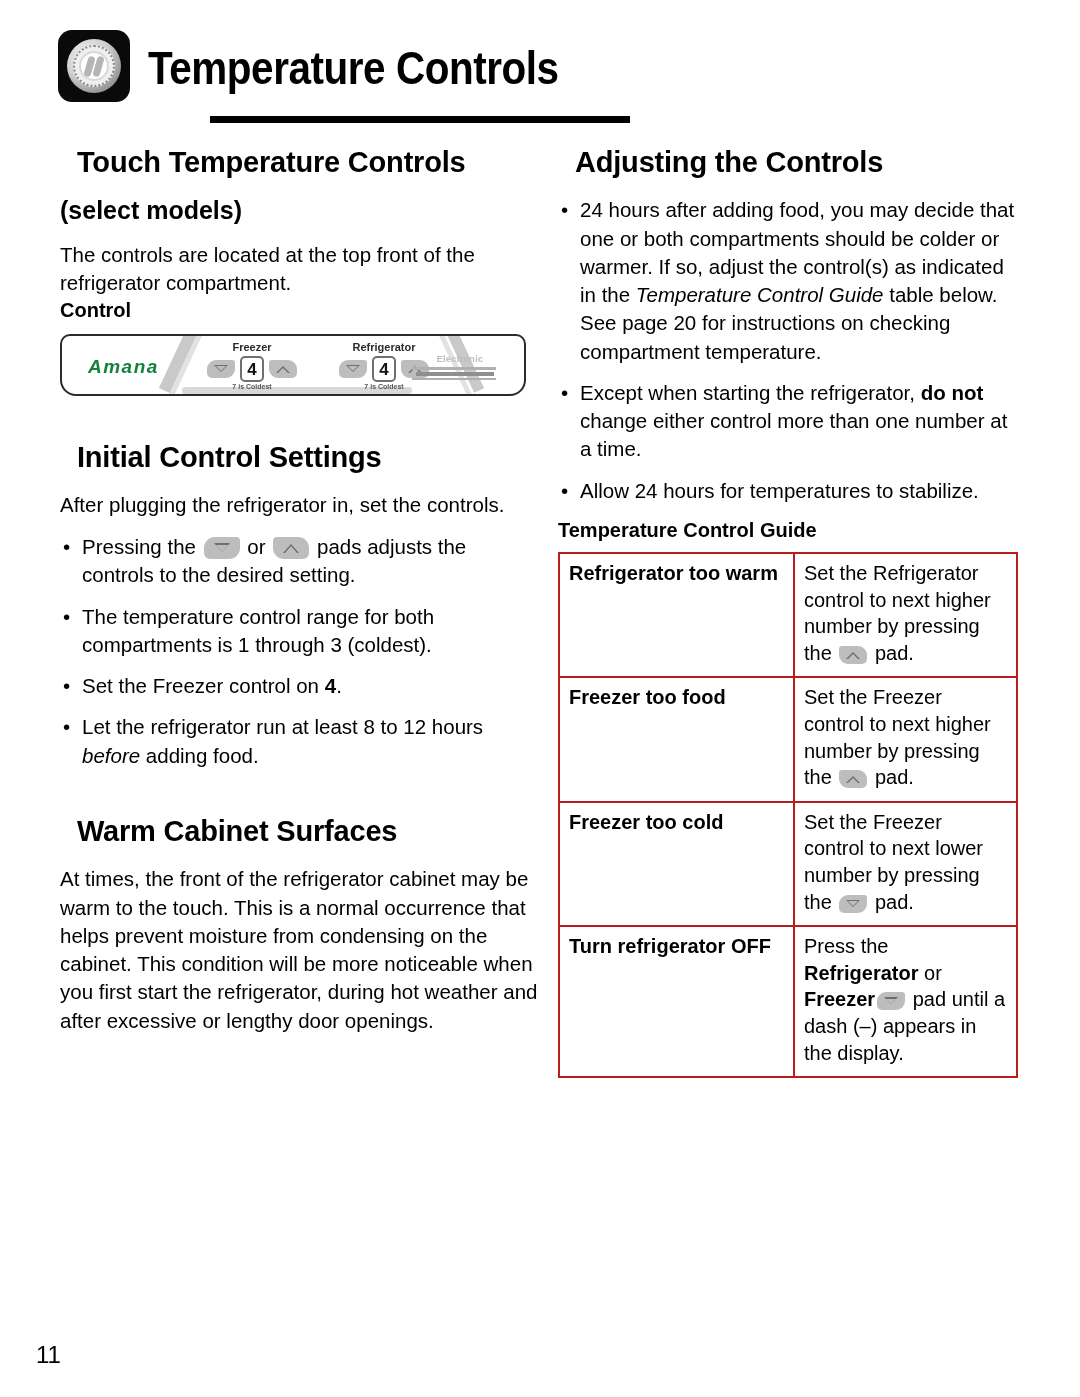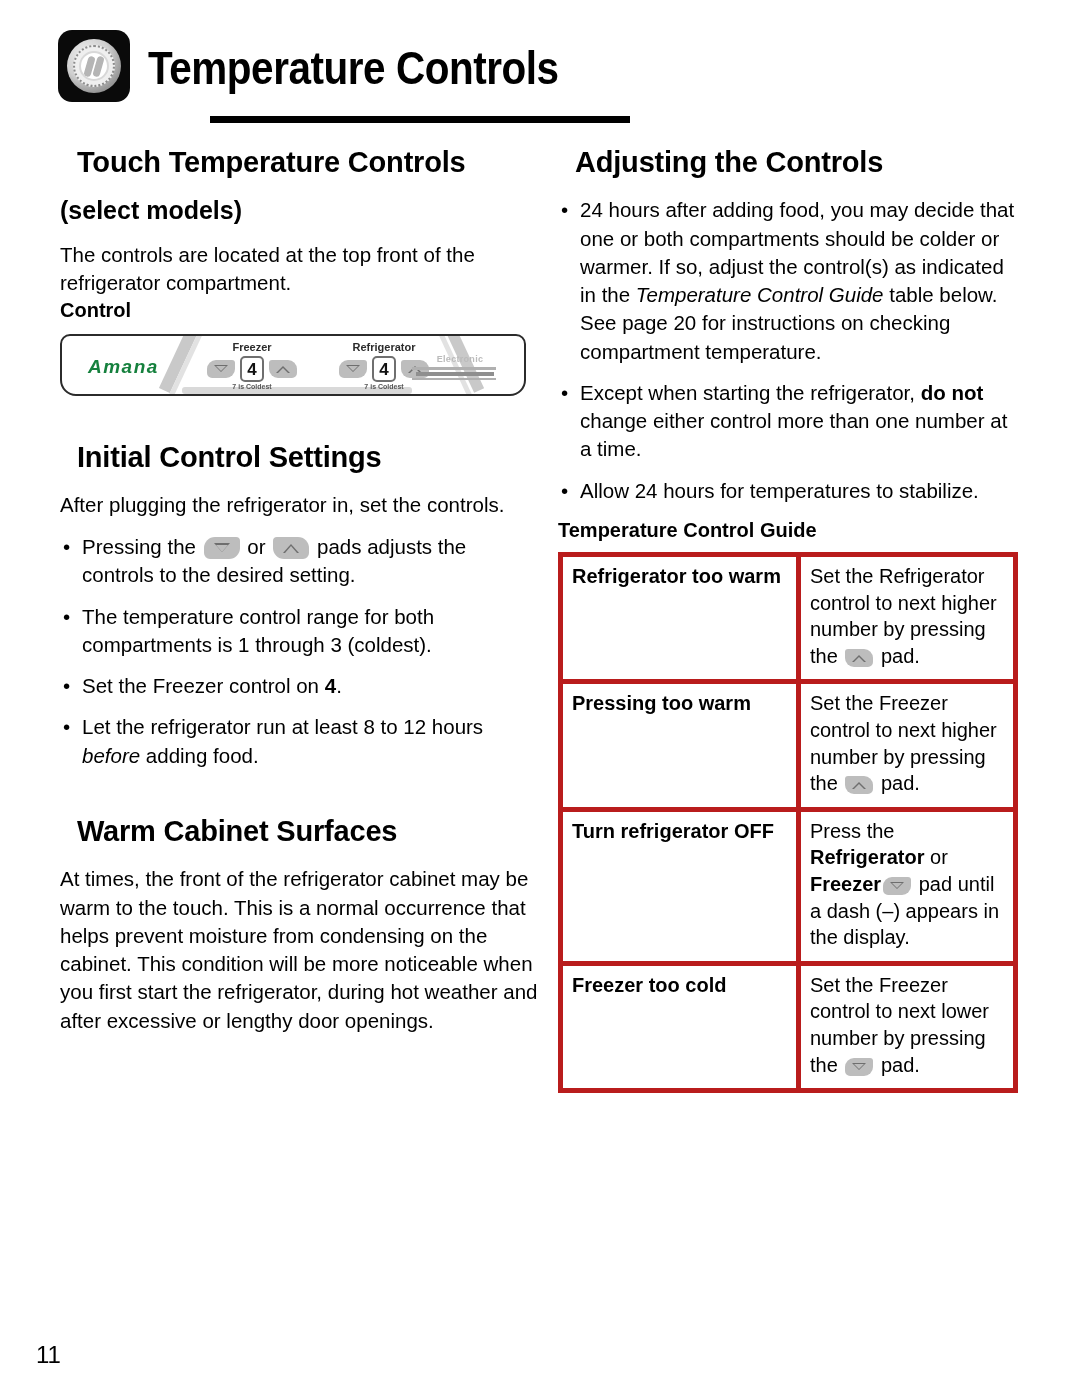--- a/index.html
+++ b/index.html
@@ -332,21 +332,21 @@
 
   
   .guide-title { margin-top: 24px; }
   table.guide {
     margin-top: 10px;
     width: 460px;
     border-collapse: collapse;
     table-layout: fixed;
   }
   table.guide td {
-    border: 5px solid #b91c1c;
+    border: 2px solid #b91c1c;
     padding: 6px 9px 10px 9px;
     font-size: 20px;
     line-height: 1.33;
     vertical-align: top;
   }
   table.guide td.cond {
     width: 215px;
     font-weight: bold;
     white-space: nowrap;
   }
@@ -471,28 +471,28 @@
 
   <h3 class="minor-title guide-title">Temperature Control Guide</h3>
 
   <table class="guide">
     <tbody>
       <tr>
         <td class="cond">Refrigerator too warm</td>
         <td><span>Set the Refrigerator control to next higher number by pressing the </span><span class="pad sm up"><span class="pad-body"></span><span class="chev"></span><span class="chev-in"></span></span><span> pad.</span></td>
       </tr>
       <tr>
-        <td class="cond">Pressing too warm</td>
+        <td class="cond">Freezer too food</td>
         <td><span>Set the Freezer control to next higher number by pressing the </span><span class="pad sm up"><span class="pad-body"></span><span class="chev"></span><span class="chev-in"></span></span><span> pad.</span></td>
+      </tr>
+      <tr>
+        <td class="cond">Freezer too cold</td>
+        <td><span>Set the Freezer control to next lower number by pressing the </span><span class="pad sm down"><span class="pad-body"></span><span class="chev"></span><span class="chev-in"></span></span><span> pad.</span></td>
       </tr>
       <tr>
         <td class="cond">Turn refrigerator OFF</td>
         <td><span>Press the </span><span class="b">Refrigerator</span><span> or </span><span class="b">Freezer</span><span class="pad sm down"><span class="pad-body"></span><span class="chev"></span><span class="chev-in"></span></span><span> pad until a dash (–) appears in the display.</span></td>
       </tr>
-      <tr>
-        <td class="cond">Freezer too cold</td>
-        <td><span>Set the Freezer control to next lower number by pressing the </span><span class="pad sm down"><span class="pad-body"></span><span class="chev"></span><span class="chev-in"></span></span><span> pad.</span></td>
-      </tr>
     </tbody>
   </table>
 </div>
 
 <div class="page-number">11</div>
 
 </body></html>

